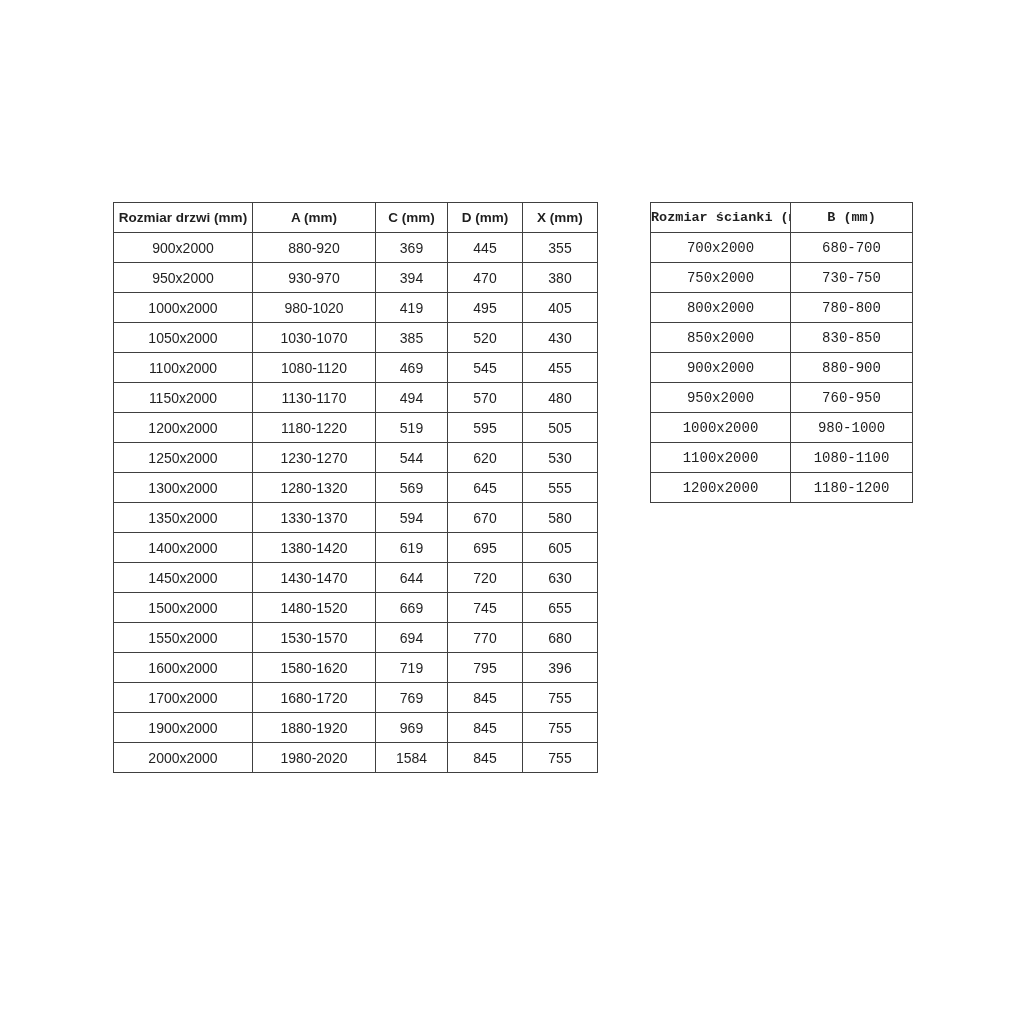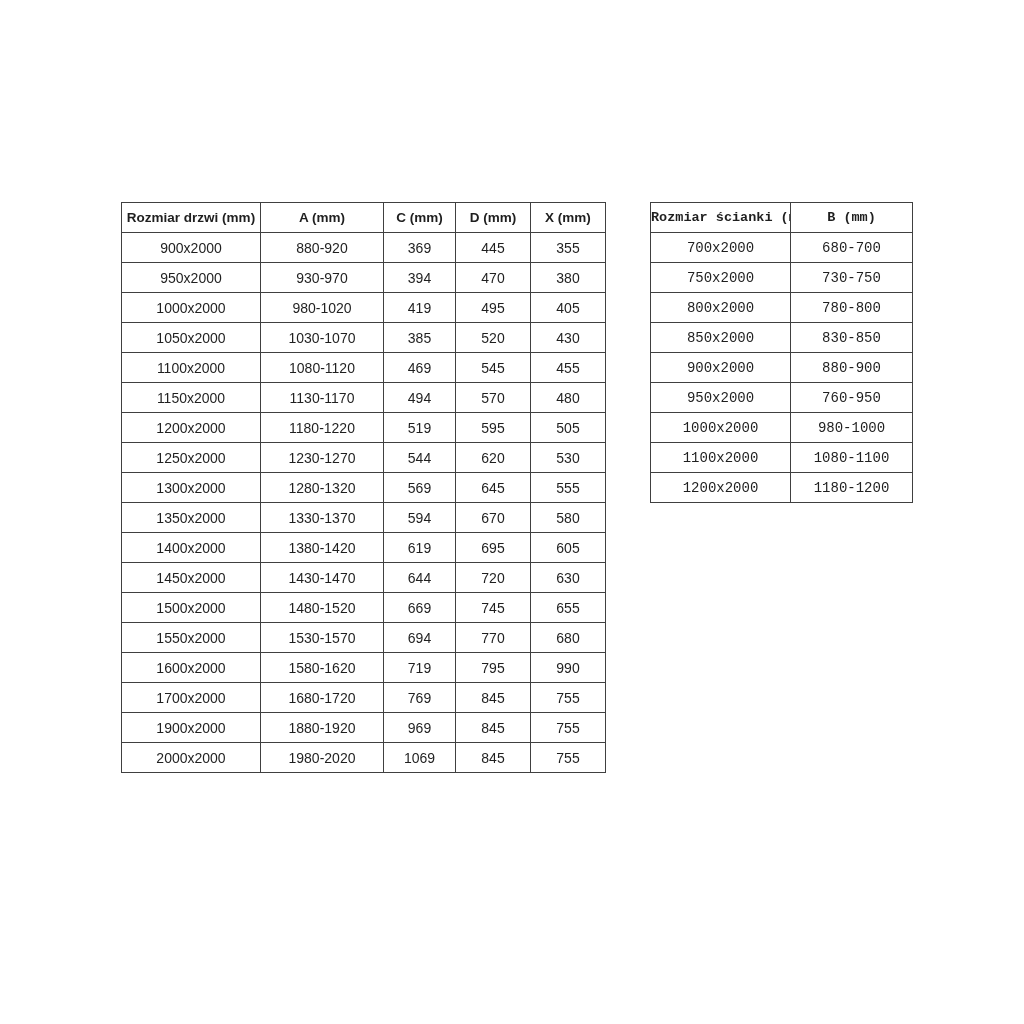--- a/index.html
+++ b/index.html
@@ -34,21 +34,21 @@
     color: #1f1f1f;
   }
   table.spec-table th {
     font-weight: bold;
     font-size: 13.5px;
   }
   table.spec-table td {
     font-weight: normal;
     font-size: 14px;
   }
-  #doors-table { left: 113px; top: 202px; width: 484px; margin-left: 8px; }
+  #doors-table { left: 113px; top: 202px; width: 484px; }
   #walls-table { left: 650px; top: 202px; width: 262px; font-family: Liberation Mono, monospace; }
 </style>
 </head>
 <body>
 
 <div class="page">
   <table id="doors-table" class="spec-table">
       <colgroup>
         <col style="width: 139px;">
         <col style="width: 123px;">
@@ -162,40 +162,40 @@
           <td>1530-1570</td>
           <td>694</td>
           <td>770</td>
           <td>680</td>
         </tr>
         <tr>
           <td>1600x2000</td>
           <td>1580-1620</td>
           <td>719</td>
           <td>795</td>
-          <td>990</td>
+          <td>396</td>
         </tr>
         <tr>
           <td>1700x2000</td>
           <td>1680-1720</td>
           <td>769</td>
           <td>845</td>
           <td>755</td>
         </tr>
         <tr>
           <td>1900x2000</td>
           <td>1880-1920</td>
           <td>969</td>
           <td>845</td>
           <td>755</td>
         </tr>
         <tr>
           <td>2000x2000</td>
           <td>1980-2020</td>
-          <td>1069</td>
+          <td>1584</td>
           <td>845</td>
           <td>755</td>
         </tr>
       </tbody>
     </table>
 
   <table id="walls-table" class="spec-table">
       <colgroup>
         <col style="width: 140px;">
         <col style="width: 122px;">

